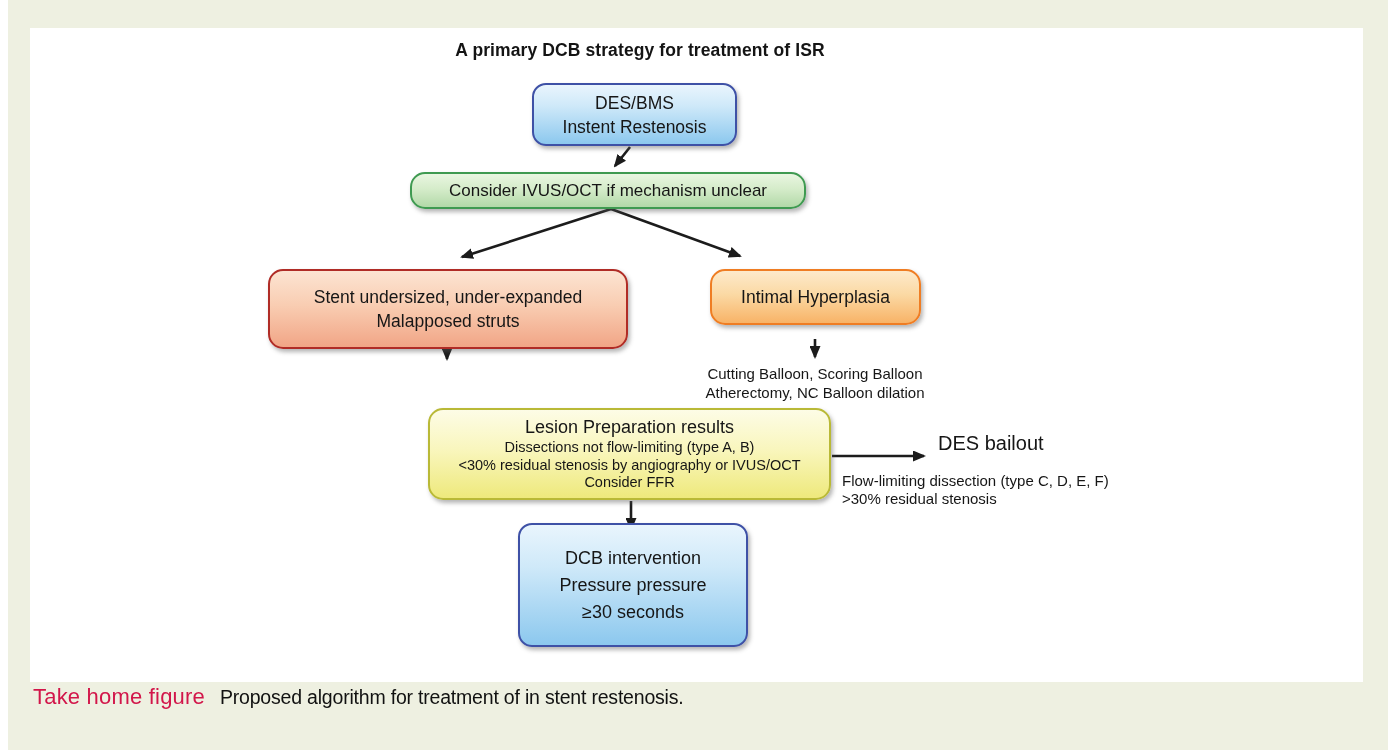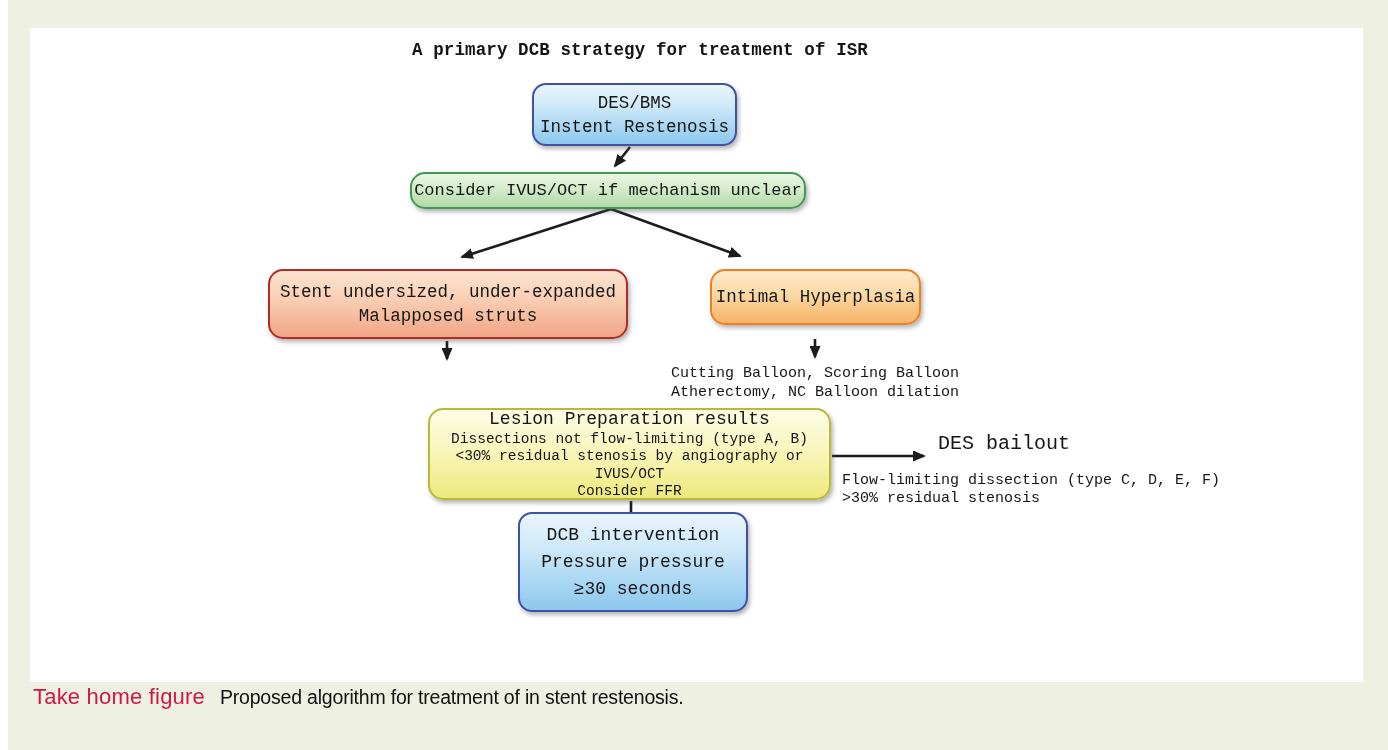--- a/index.html
+++ b/index.html
@@ -1,20 +1,20 @@
 <!DOCTYPE html>
 <html><head>
 <meta charset="utf-8">
 <style>
   html,body{margin:0;padding:0;background:#ffffff;}
   *{box-sizing:border-box;}
   body{font-family:"Liberation Sans", sans-serif;color:#1a1a1a;}
   .page{position:relative;width:1388px;height:750px;background:#ffffff;overflow:hidden;}
   .cream{position:absolute;left:8px;top:0;width:1380px;height:750px;background:#eef0e1;}
-  .canvas{position:absolute;left:30px;top:28px;width:1333px;height:654px;background:#ffffff;font-family:Liberation Mono, monospace;}
+  .canvas{position:absolute;left:30px;top:28px;width:1333px;height:654px;background:#ffffff;}
   .fig-title{position:absolute;left:310px;top:12px;width:600px;text-align:center;
     font-size:17.5px;font-weight:bold;color:#141414;letter-spacing:.1px;}
   .arrows{position:absolute;left:0;top:0;width:1333px;height:654px;pointer-events:none;}
 
   .node{position:absolute;display:flex;flex-direction:column;justify-content:center;align-items:center;
     text-align:center;border-style:solid;border-width:2.6px;
     box-shadow:2px 3px 4px rgba(90,90,90,.45);}
   .node .ln{display:block;line-height:24px;font-size:17.5px;color:#161616;}
 
   .blue{background:linear-gradient(to bottom,#e9f5fd 0%,#cfe9f9 35%,#8cc8ee 100%);
@@ -24,26 +24,26 @@
   .red{background:linear-gradient(to bottom,#fce4d2 0%,#f9cdb2 45%,#f1a586 100%);
     border-color:#b02c26;border-radius:15px;}
   .orange{background:linear-gradient(to bottom,#fdeacb 0%,#fbd9a4 45%,#f8b367 100%);
     border-color:#ef7d23;border-radius:15px;}
   .yellow{background:linear-gradient(to bottom,#fdfce6 0%,#f9f6bd 45%,#eee97c 100%);
     border-color:#b9b937;border-radius:15px;}
 
   .n-desbms{left:502px;top:55px;width:205px;height:63px;}
   .n-ivus{left:380px;top:144px;width:396px;height:37px;}
   .n-ivus .ln{font-size:17px;}
-  .n-stent{left:238px;top:241px;width:360px;height:70px;}
+  .n-stent{left:238px;top:241px;width:360px;height:80px;}
   .n-intimal{left:680px;top:241px;width:211px;height:56px;}
   .n-lesion{left:398px;top:380px;width:403px;height:92px;}
   .n-lesion .ln{font-size:14.5px;line-height:17.5px;}
   .n-lesion .ln.big{font-size:18px;line-height:23px;}
-  .n-dcb{left:488px;top:484px;width:230px;height:100px;}
+  .n-dcb{left:488px;top:495px;width:230px;height:124px;}
   .n-dcb .ln{line-height:27px;font-size:18px;}
 
   .ann{position:absolute;text-align:center;font-size:15px;line-height:18.5px;color:#161616;}
   .ann-hp{left:267px;top:337px;width:300px;}
   .ann-cb{left:635px;top:337px;width:300px;}
   .bailout-title{position:absolute;left:908px;top:404px;font-size:20px;color:#161616;}
   .bailout-l1{position:absolute;left:812px;top:444px;font-size:15px;color:#161616;}
   .bailout-l2{position:absolute;left:812px;top:462px;font-size:15px;color:#161616;}
 
   .caption{position:absolute;left:33px;top:684px;display:flex;align-items:baseline;gap:15px;white-space:nowrap;}

